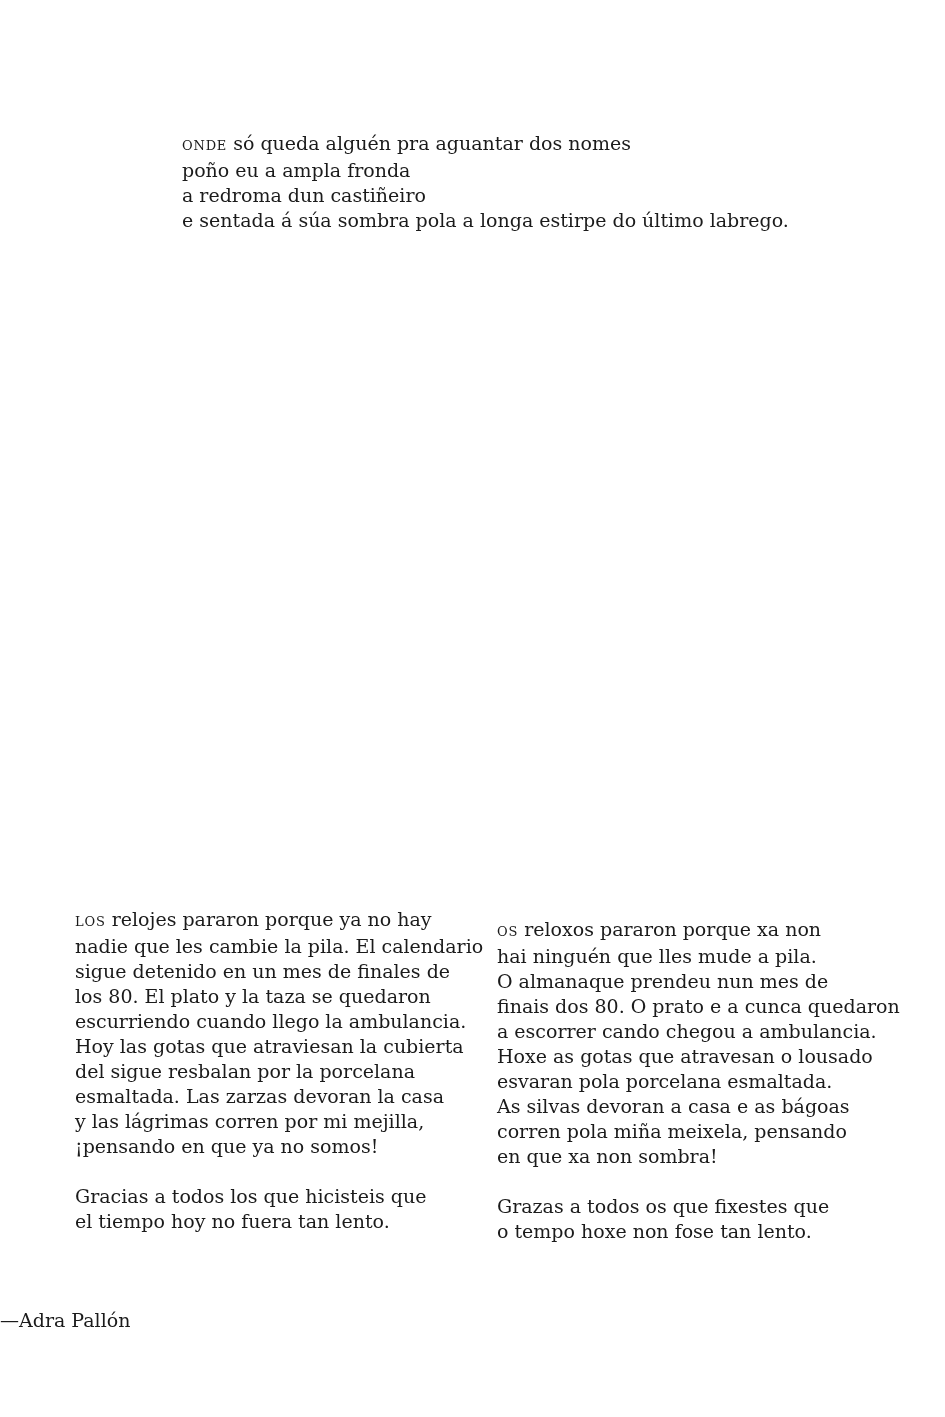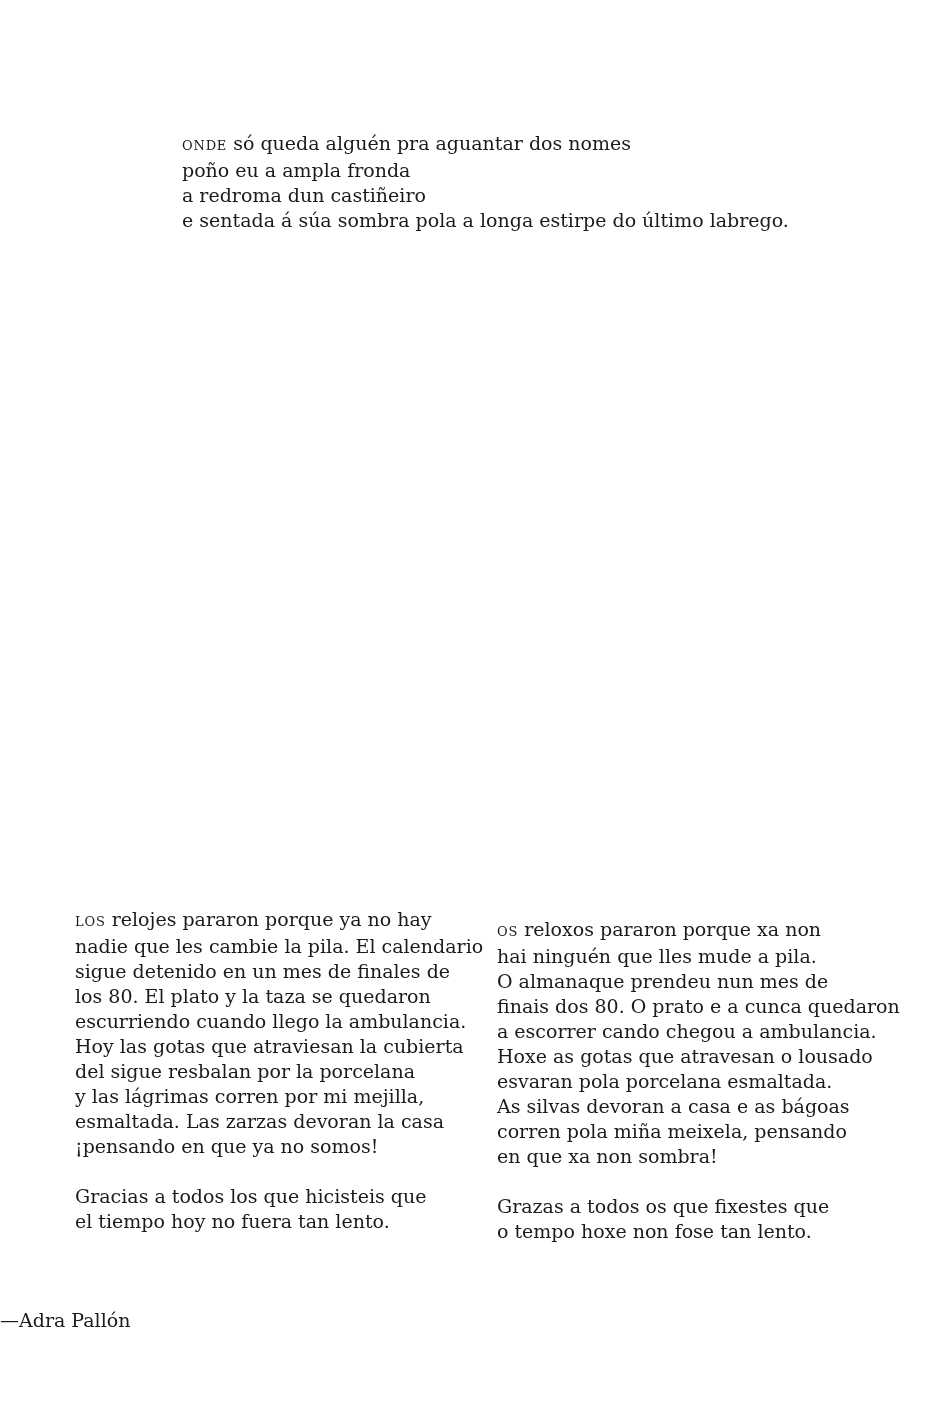--- a/index.html
+++ b/index.html
@@ -82,22 +82,22 @@
       <div class="line">
         <span class="sc">LOS</span>
         <span>relojes pararon porque ya no hay</span>
       </div>
       <div class="line">nadie que les cambie la pila. El calendario</div>
       <div class="line">sigue detenido en un mes de finales de</div>
       <div class="line">los 80. El plato y la taza se quedaron</div>
       <div class="line">escurriendo cuando llego la ambulancia.</div>
       <div class="line">Hoy las gotas que atraviesan la cubierta</div>
       <div class="line">del sigue resbalan por la porcelana</div>
+      <div class="line">esmaltada. Las zarzas devoran la casa</div>
       <div class="line">y las lágrimas corren por mi mejilla,</div>
-      <div class="line">esmaltada. Las zarzas devoran la casa</div>
       <div class="line">¡pensando en que ya no somos!</div>
     </div>
     <div class="stanza-2">
       <div class="line">Gracias a todos los que hicisteis que</div>
       <div class="line">el tiempo hoy no fuera tan lento.</div>
     </div>
   </div>
 
   <div class="textblock col-right">
     <div class="stanza-1">

